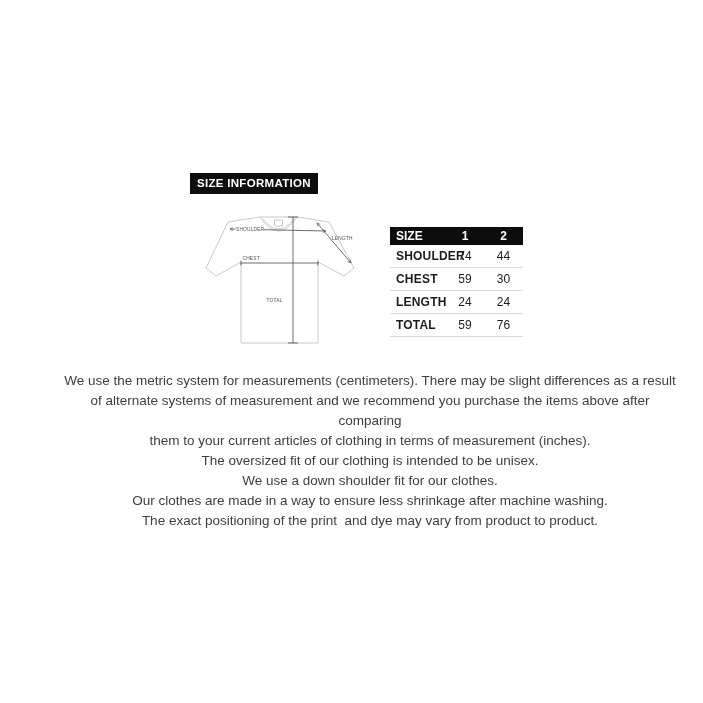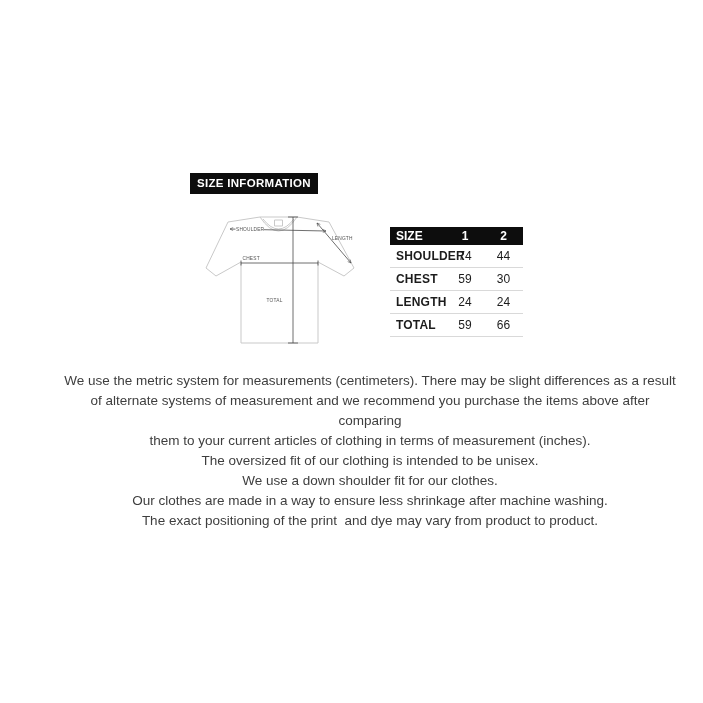--- a/index.html
+++ b/index.html
@@ -151,21 +151,21 @@
       <div class="c2">30</div>
     </div>
     <div class="brow">
       <div class="c0">LENGTH</div>
       <div class="c1">24</div>
       <div class="c2">24</div>
     </div>
     <div class="brow">
       <div class="c0">TOTAL</div>
       <div class="c1">59</div>
-      <div class="c2">66</div>
+      <div class="c2">76</div>
     </div>
   </div>
 
   <div class="description">
     <div class="line">We use the metric system for measurements (centimeters). There may be slight differences as a result</div>
     <div class="line">of alternate systems of measurement and we recommend you purchase the items above after</div>
     <div class="line">comparing</div>
     <div class="line">them to your current articles of clothing in terms of measurement (inches).</div>
     <div class="line">The oversized fit of our clothing is intended to be unisex.</div>
     <div class="line">We use a down shoulder fit for our clothes.</div>

